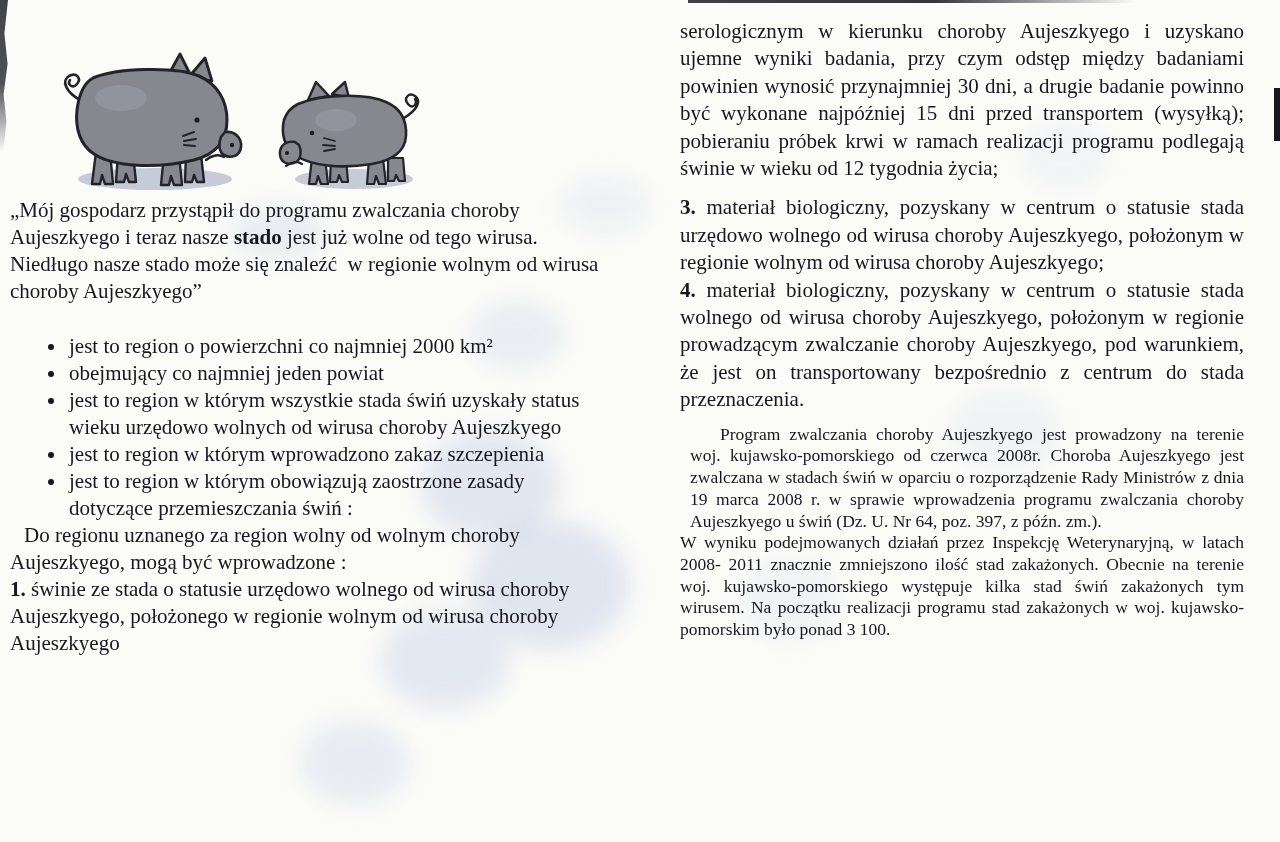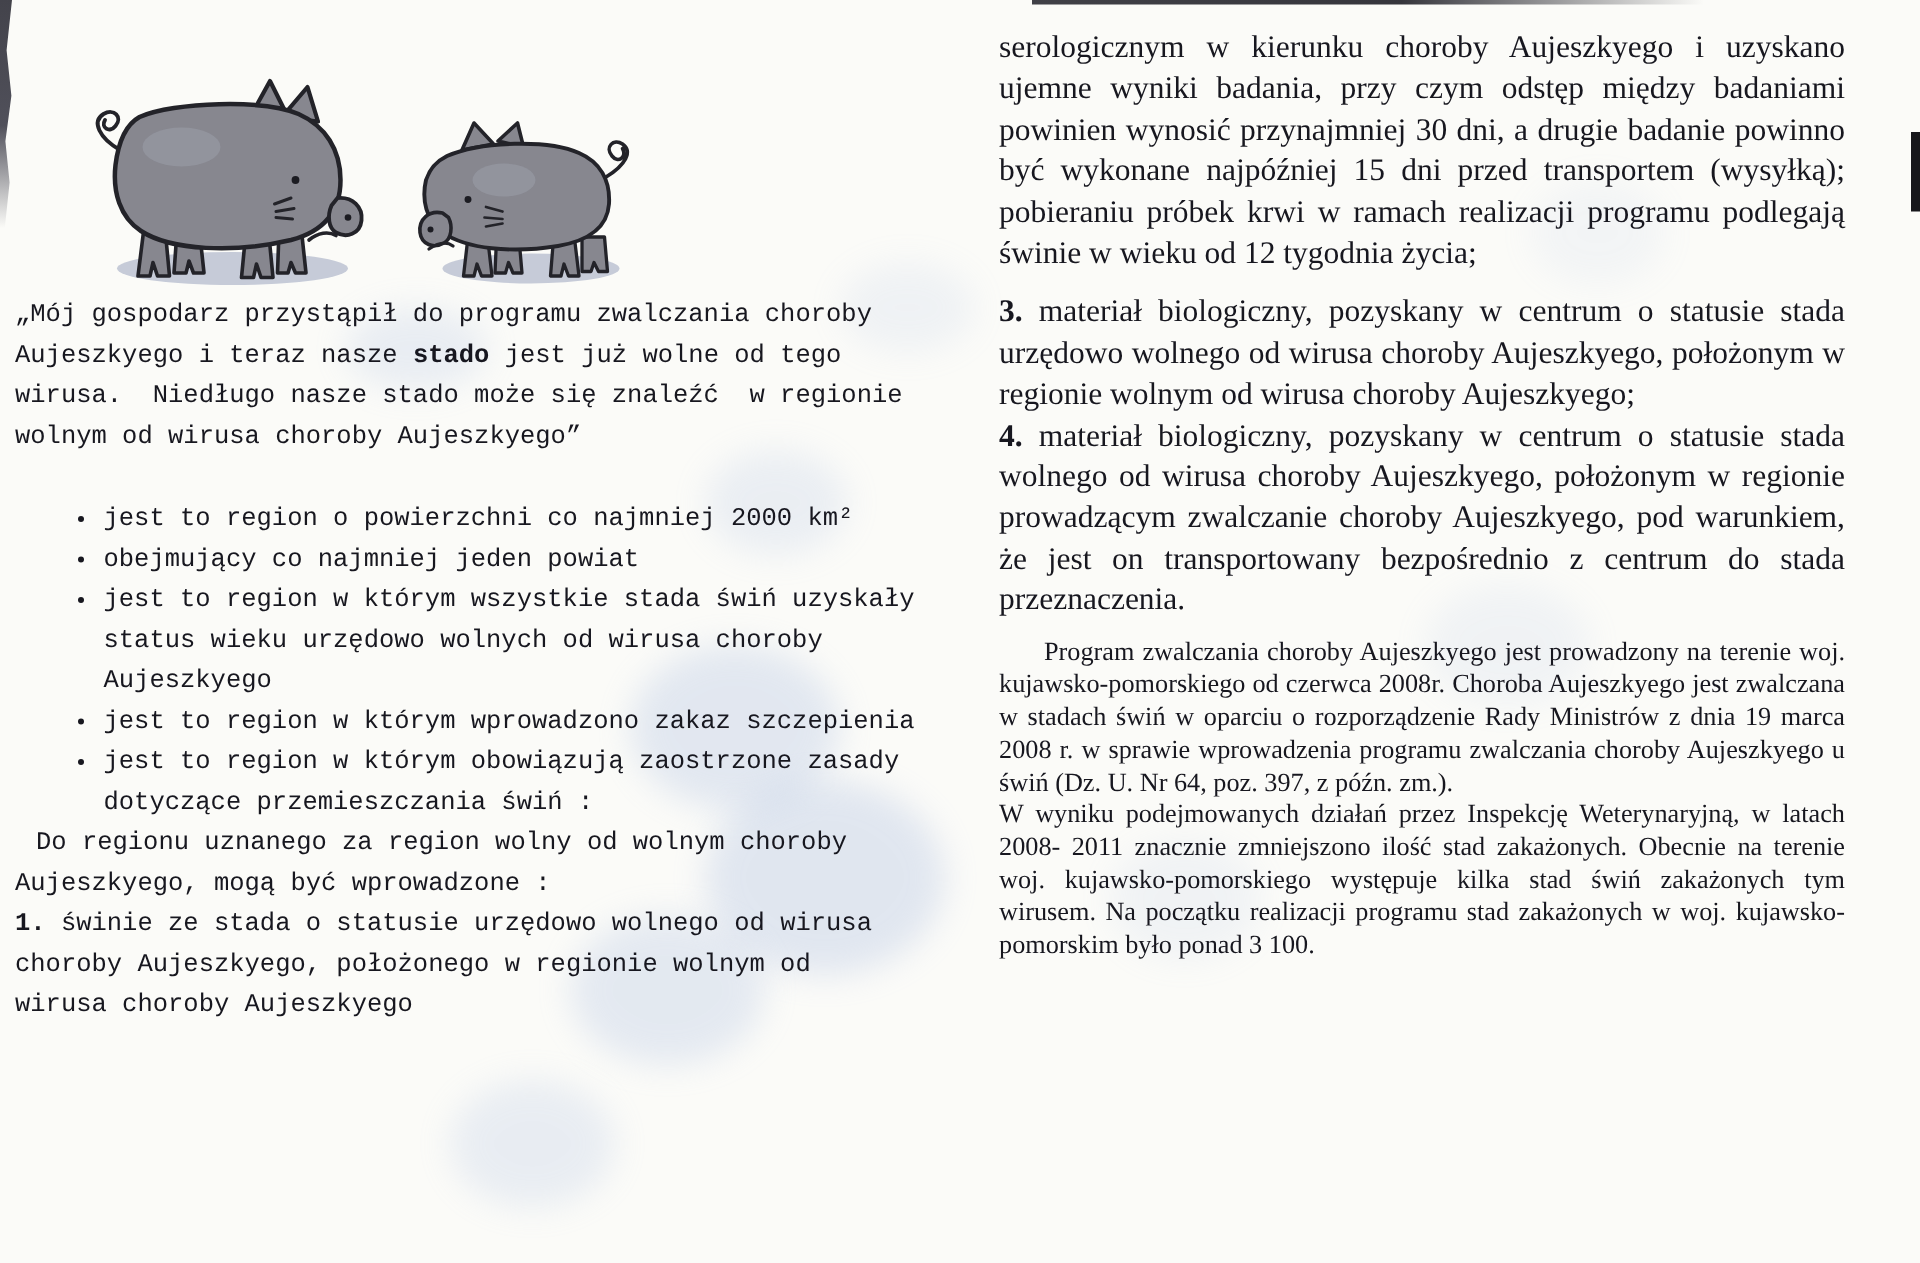--- a/index.html
+++ b/index.html
@@ -7,38 +7,38 @@
     position:relative;
     width:1280px;height:842px;
     background:#fbfbf8;
     overflow:hidden;
     font-family:"Liberation Serif", serif;
     color:#17171f;
   }
   
   .col-left{
     position:absolute;left:10px;top:197px;width:601px;
-    font-size:17px;line-height:27px;font-family:Liberation Mono, monospace;
+    font-size:21px;line-height:27px;
   }
   .col-right{
-    position:absolute;left:666px;top:18px;width:564px;
+    position:absolute;left:680px;top:18px;width:564px;
     font-size:21px;line-height:27.4px;
   }
   .quote{margin:0 0 28px 0;white-space:pre-wrap;}
   .question{margin:0 0 20px 0;}
   ul.criteria{margin:0;padding:0 0 0 57px;}
   ul.criteria li{list-style:disc;padding-left:2px;}
   .intro{margin:0;text-indent:14px;}
   .item{margin:0;}
   .item.justify{text-align:justify;}
   .cont{margin:0 0 12px 0;text-align:justify;}
   .ritem{margin:0;text-align:justify;}
   .footnote{margin:10px 0 0 0;font-size:17.5px;line-height:21.7px;text-align:justify;}
   .footnote p{margin:0;}
-  .footnote p.indent{text-indent:30px;}
+  .footnote p.indent{text-indent:30px;margin-left:10px;}
   b.num{font-weight:bold;}
   
   .pigs{position:absolute;left:36px;top:28px;width:420px;height:170px;}
   
   .streak-topleft{
     position:absolute;left:0;top:0;width:8px;height:152px;
     background:linear-gradient(180deg,#43434b 0%,#50505a 55%,rgba(80,80,92,0) 100%);
     clip-path:polygon(0 0,100% 0,55% 22%,95% 42%,45% 62%,80% 80%,40% 100%,0 100%);
   }
   .line-top{

